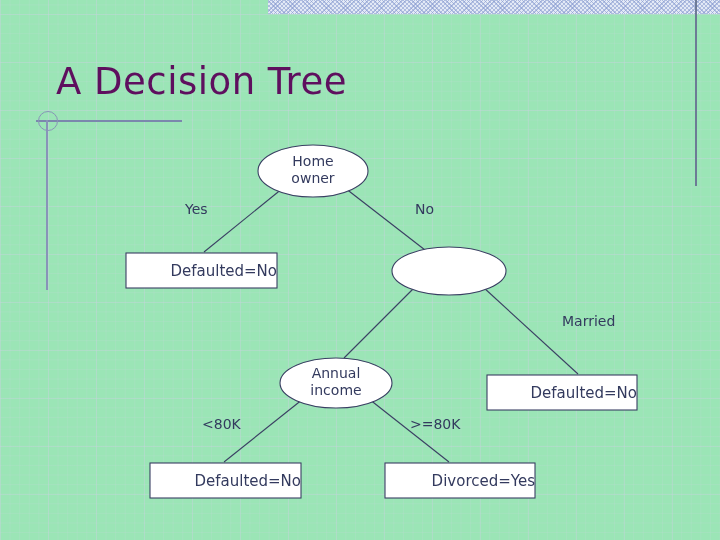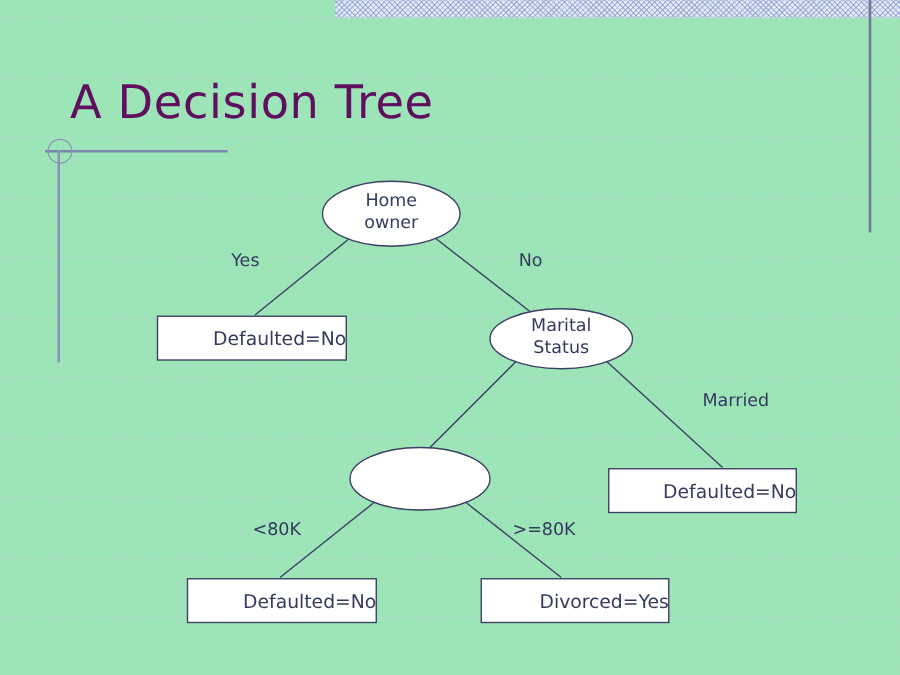--- a/index.html
+++ b/index.html
@@ -180,23 +180,23 @@
 
     <rect class="node-shape" x="126" y="253" width="151" height="35"></rect>
     <rect class="node-shape" x="487" y="375" width="150" height="35"></rect>
     <rect class="node-shape" x="150" y="463" width="151" height="35"></rect>
     <rect class="node-shape" x="385" y="463" width="150" height="35"></rect>
   </svg>
 
   <div class="node-text" style="left:258px; top:153px; width:110px;">Home
 owner</div>
 
-  <div class="node-text" style="left:392px; top:253px; width:114px;">Marital
-Status</div>
-
+
+  <div class="node-text" style="left:280px; top:365px; width:112px;">Annual
+income</div>
 
   <div class="leaf-text" style="left:126px; top:262px; width:151px;">Defaulted=No</div>
 
   <div class="leaf-text" style="left:487px; top:384px; width:150px;">Defaulted=No</div>
 
   <div class="leaf-text" style="left:150px; top:472px; width:151px;">Defaulted=No</div>
 
   <div class="leaf-text" style="left:385px; top:472px; width:150px;">Divorced=Yes</div>
 
   <div class="edge-label" style="left:185px; top:201px;">Yes</div>

